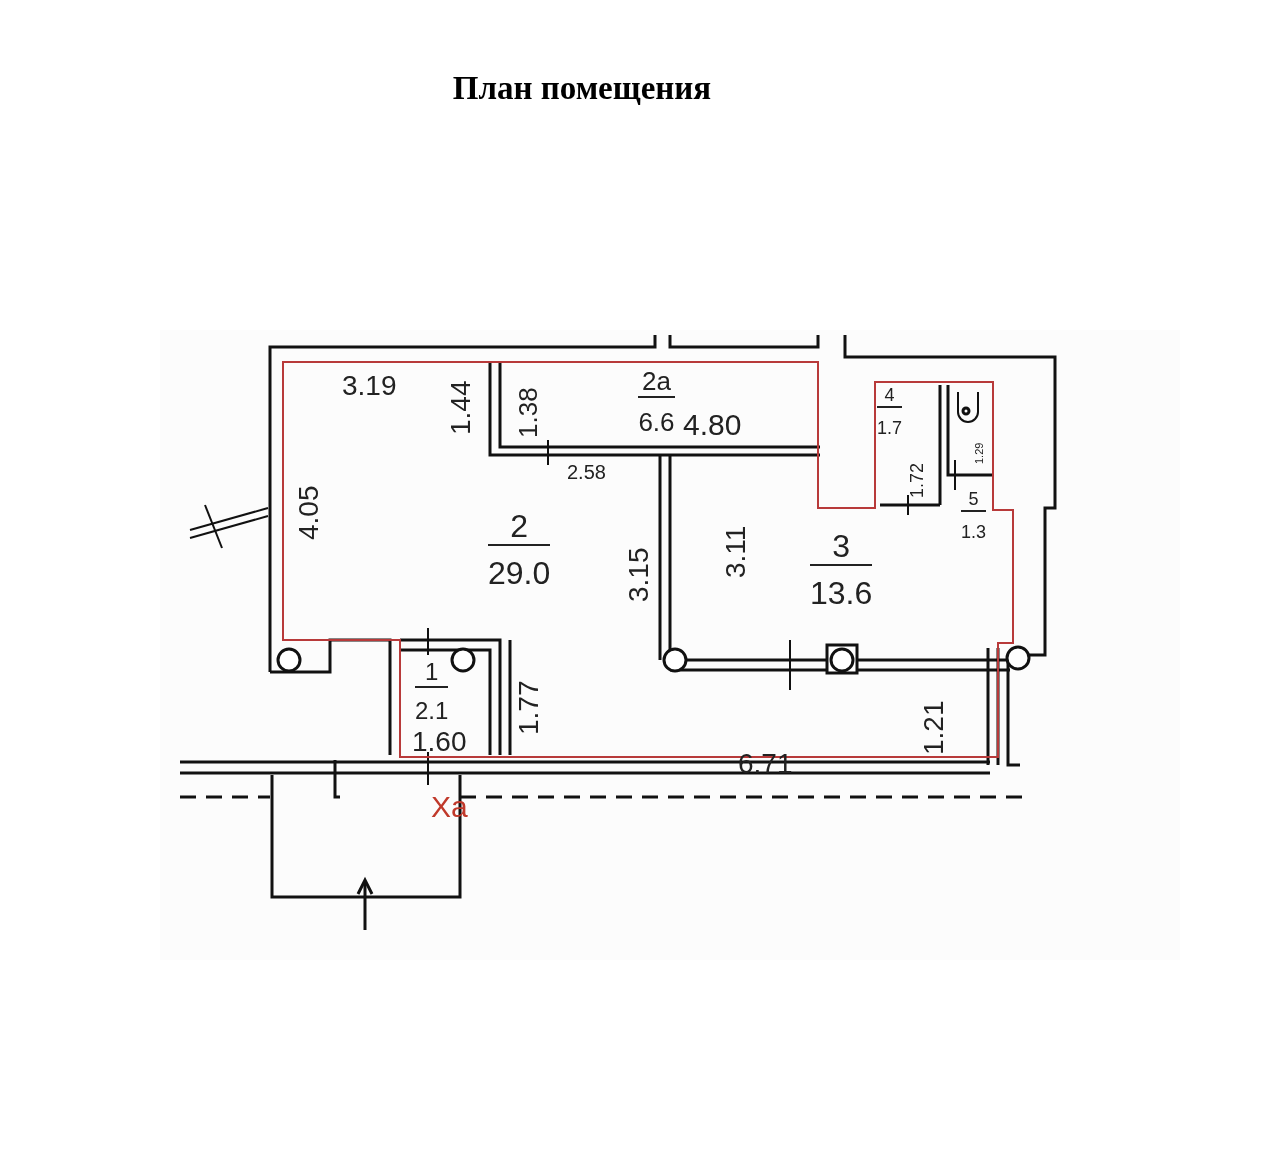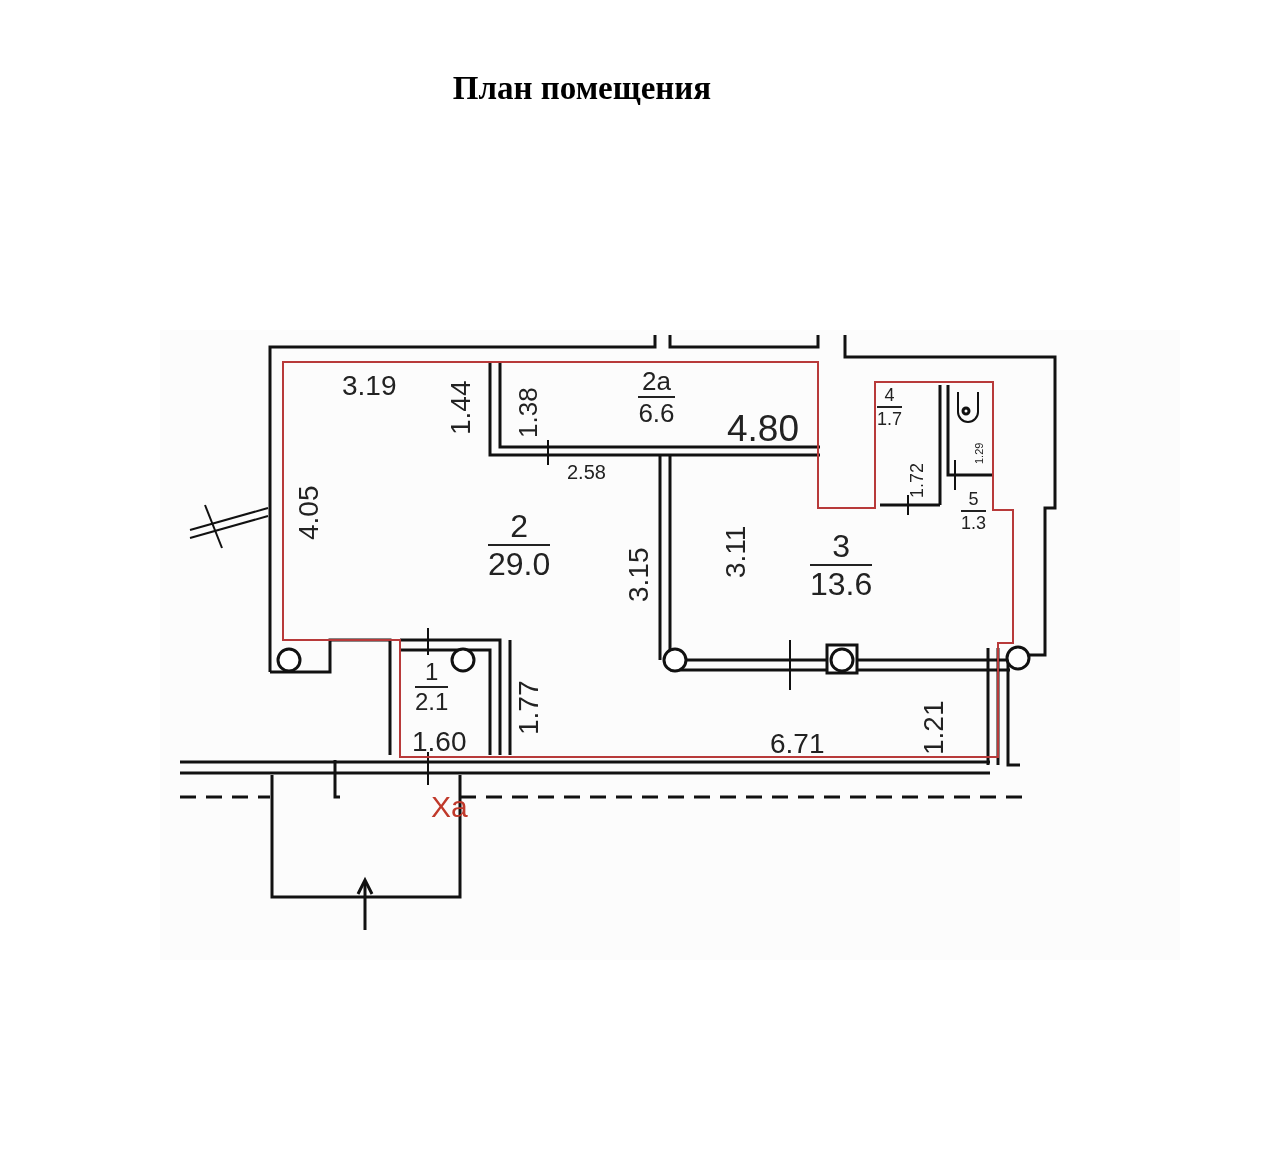--- a/index.html
+++ b/index.html
@@ -11,21 +11,21 @@
   }
   .plan { position: absolute; left: 160px; top: 330px; width: 1020px; height: 630px; background: #fcfcfc; }
   svg.plan-svg { position: absolute; left: 0; top: 0; }
   .lbl {
     position: absolute; font-family: "Liberation Sans", "DejaVu Sans", sans-serif;
     color: #222; white-space: nowrap; line-height: 1;
   }
   .lbl.rot { transform-origin: left top; transform: rotate(-90deg); }
   .frac { position: absolute; text-align: center; font-family: "Liberation Sans", "DejaVu Sans", sans-serif; color: #222; line-height: 1; }
   .frac .num { display: block; border-bottom: 2px solid #222; padding: 0 4px 2px 4px; }
-  .frac .den { display: block; padding-top: 2px; }
+  .frac .den { display: block; padding-top: 11px; }
   .xa { color: #c0392b; }
 </style>
 </head>
 <body>
 
 <div class="title">План помещения</div>
 
 <div class="plan">
   <svg class="plan-svg" width="1020" height="630" viewBox="160 330 1020 630" xmlns="http://www.w3.org/2000/svg">
     <g fill="none" stroke="#111" stroke-width="3">
@@ -96,30 +96,30 @@
 
     <g fill="none" stroke="#b83a3a" stroke-width="2">
       <path d="M283 640 L283 362 L818 362 L818 508 L875 508 L875 382 L993 382 L993 510 L1013 510 L1013 643 L998 643 L998 757 L400 757 L400 640 Z"></path>
       <path d="M283 640 L400 640"></path>
     </g>
   </svg>
 
   <div class="lbl" style="left:182px;top:42px;font-size:28px;">3.19</div>
   <div class="lbl rot" style="left:287px;top:105px;font-size:28px;">1.44</div>
   <div class="lbl rot" style="left:355px;top:108px;font-size:26px;">1.38</div>
-  <div class="lbl" style="left:567px;top:80px;font-size:37px;">4.80</div>
+  <div class="lbl" style="left:523px;top:80px;font-size:30px;">4.80</div>
   <div class="lbl" style="left:407px;top:132px;font-size:20px;">2.58</div>
   <div class="lbl rot" style="left:135px;top:210px;font-size:28px;">4.05</div>
   <div class="lbl rot" style="left:465px;top:272px;font-size:28px;">3.15</div>
   <div class="lbl rot" style="left:562px;top:248px;font-size:28px;">3.11</div>
   <div class="lbl rot" style="left:748px;top:168px;font-size:18px;">1.72</div>
   <div class="lbl rot" style="left:814px;top:134px;font-size:11px;">1.29</div>
   <div class="lbl rot" style="left:355px;top:405px;font-size:28px;">1.77</div>
   <div class="lbl" style="left:252px;top:398px;font-size:28px;">1.60</div>
-  <div class="lbl" style="left:578px;top:400px;font-size:28px;margin-left:32px;">6.71</div>
+  <div class="lbl" style="left:578px;top:420px;font-size:28px;">6.71</div>
   <div class="lbl rot" style="left:760px;top:425px;font-size:28px;">1.21</div>
 
   <div class="frac" style="left:478px;top:38px;font-size:26px;">
     <span class="num">2а</span>
     <span class="den">6.6</span>
   </div>
   <div class="frac" style="left:328px;top:180px;font-size:32px;">
     <span class="num">2</span>
     <span class="den">29.0</span>
   </div>

